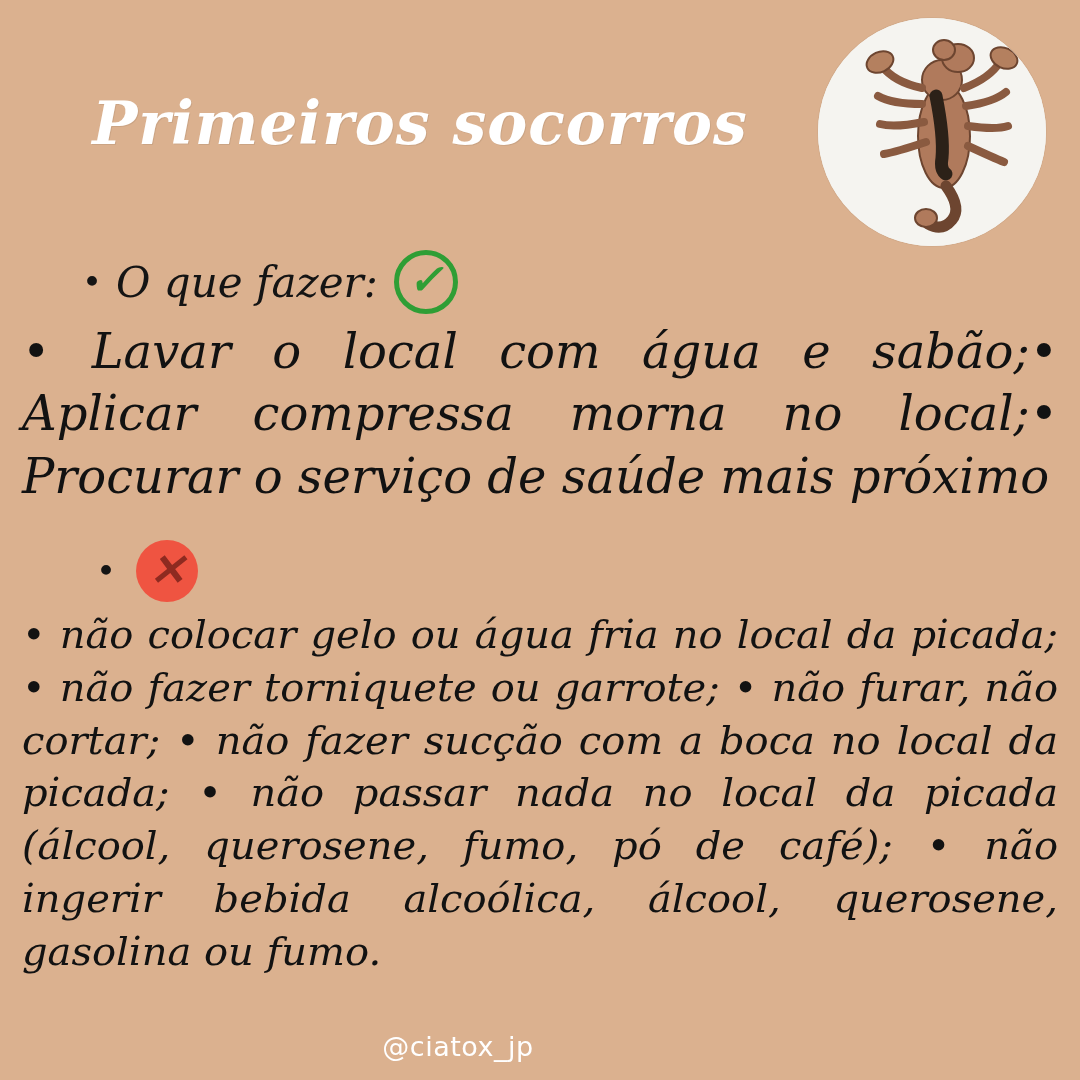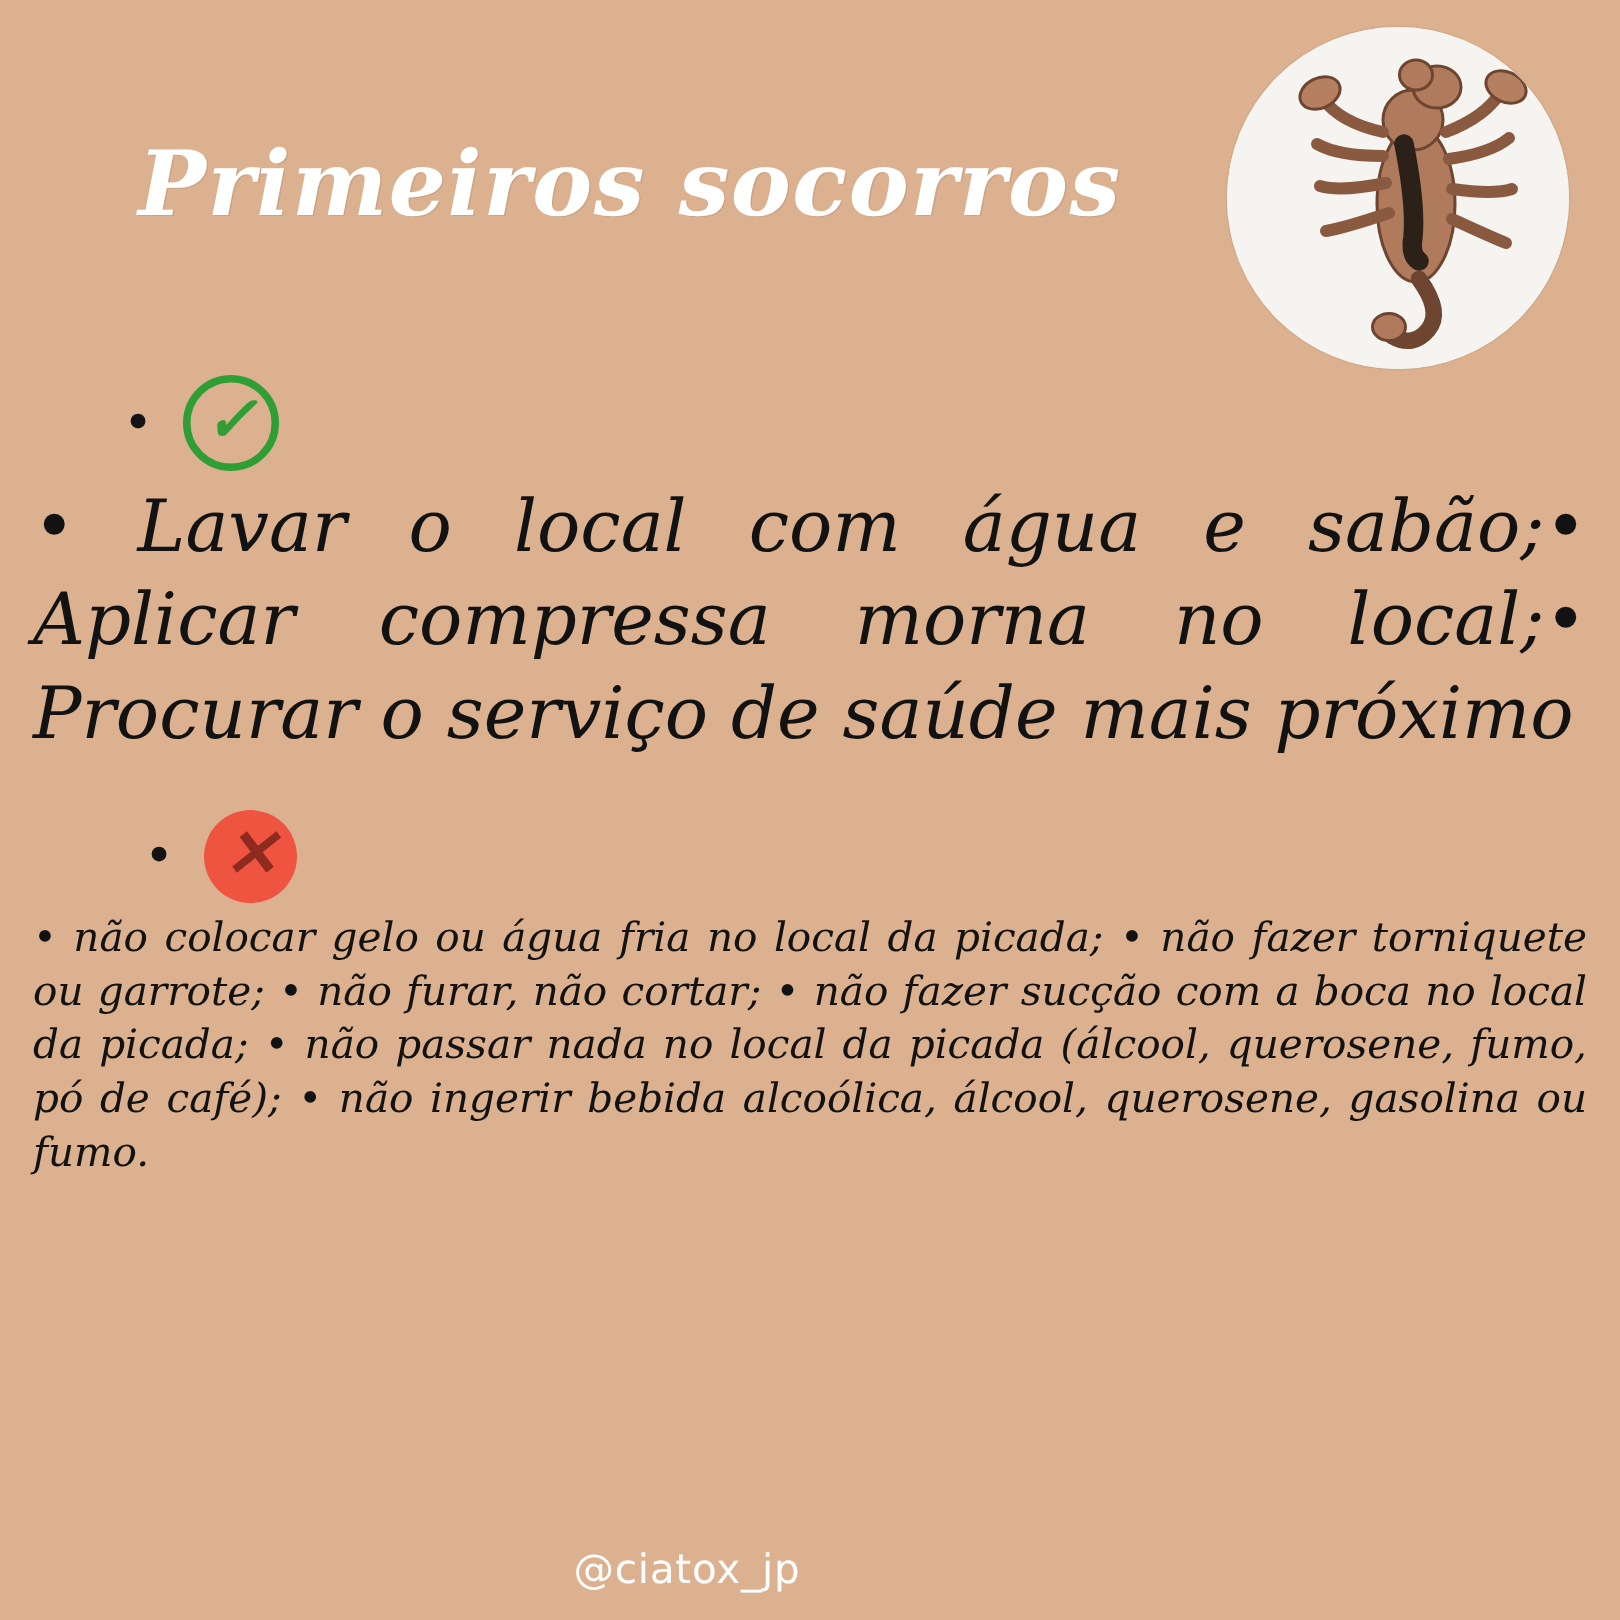--- a/index.html
+++ b/index.html
@@ -124,21 +124,21 @@
     margin-top: 6px;
     font-family: "DejaVu Serif", serif;
     font-style: italic;
     font-size: 35px;
     line-height: 1.28;
     text-align: justify;
     text-justify: inter-word;
     color: #121212;
   }
   .section-do .section-body { font-size: 48px; line-height: 1.3; }
-  .section-dont .section-body { font-size: 27px; line-height: 1.32; }
+  .section-dont .section-body { font-size: 40px; line-height: 1.32; }
 
   
   .handle {
     position: absolute;
     bottom: 18px;
     left: 0;
     width: 916px;
     text-align: center;
     color: #ffffff;
     font-family: "DejaVu Sans", sans-serif;
@@ -187,20 +187,21 @@
       <g fill="#b4805f" stroke="#6d4530" stroke-width="2">
         <ellipse cx="62" cy="44" rx="14" ry="10" transform="rotate(-25 62 44)"></ellipse>
         <ellipse cx="186" cy="40" rx="14" ry="10" transform="rotate(25 186 40)"></ellipse>
       </g>
     </svg>
   </div>
 
   <div class="section section-do">
     <div class="section-heading">
       <span class="bullet-dot">•</span>
+      <span>O que fazer:</span>
       <span class="mark mark-check">
         <span class="glyph">✓</span>
       </span>
     </div>
     <div class="section-body">• Lavar o local com água e sabão;•  Aplicar compressa morna no local;•  Procurar o serviço de saúde mais próximo</div>
   </div>
 
   <div class="section section-dont">
     <div class="section-heading">
       <span class="bullet-dot">•</span>

